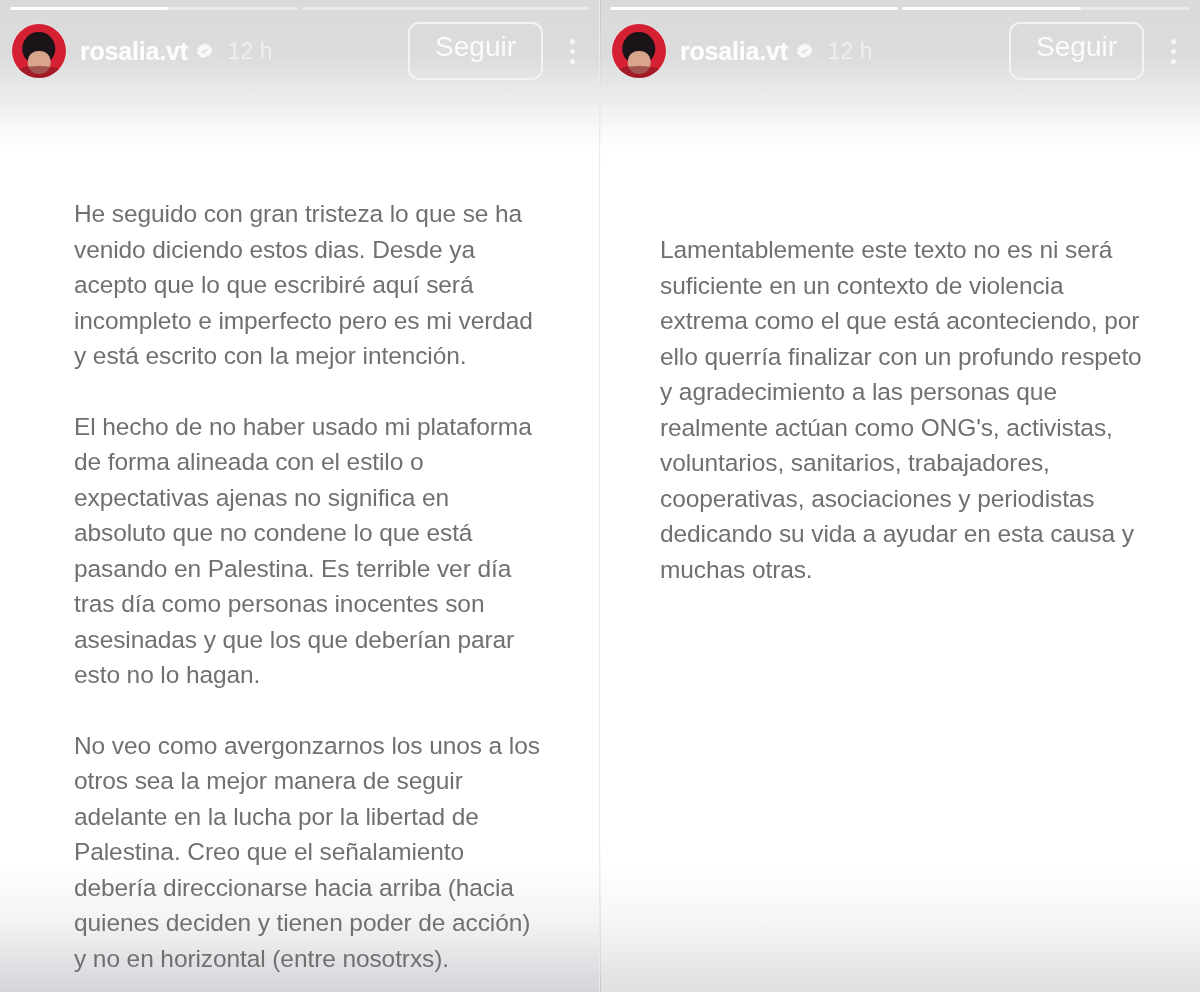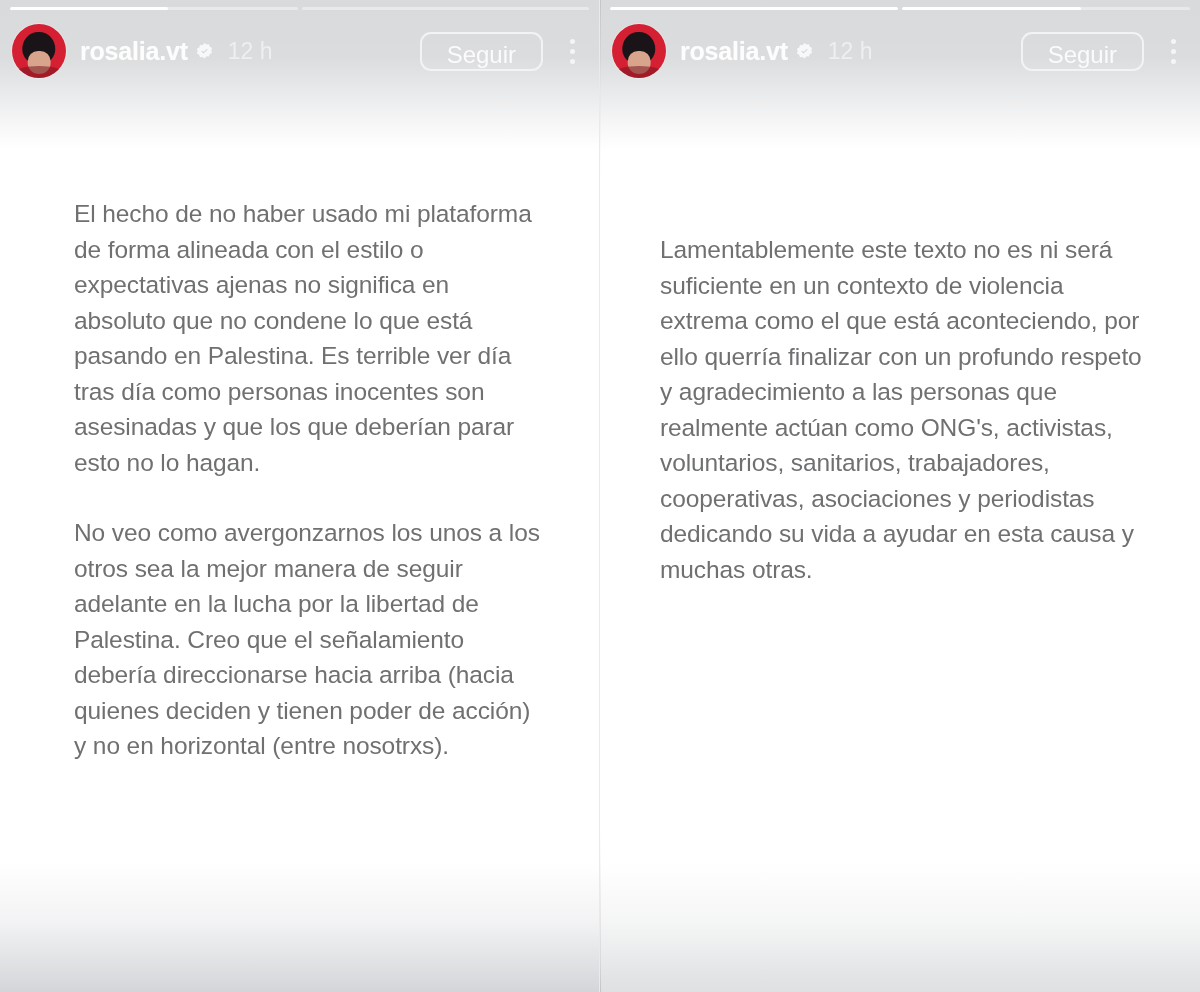--- a/index.html
+++ b/index.html
@@ -174,23 +174,23 @@
     white-space: nowrap;
   }
 
   .hdr-spacer { flex: 1 1 auto; }
 
   .follow-btn {
     border: 2px solid #f2f3f4;
     background: transparent;
     color: #fbfbfc;
     font-family: "Liberation Sans", sans-serif;
-    font-size: 24px;
+    font-size: 28px;
     font-weight: 400;
-    padding: 9px 25px 2px;
+    padding: 9px 25px 17px;
     border-radius: 11px;
     line-height: 1;
     white-space: nowrap;
     cursor: pointer;
   }
 
   .kebab {
     margin-left: 16px;
     width: 26px;
     height: 40px;
@@ -283,20 +283,21 @@
       <span class="hdr-spacer"></span>
       <button class="follow-btn">Seguir</button>
       <span class="kebab">
         <i></i>
           <i></i>
           <i></i>
       </span>
     </div>
 
     <div class="story-body">
+      <p>He seguido con gran tristeza lo que se ha venido diciendo estos dias. Desde ya acepto que lo que escribiré aquí será incompleto e imperfecto pero es mi verdad y está escrito con la mejor intención.</p>
       <p>El hecho de no haber usado mi plataforma de forma alineada con el estilo o expectativas ajenas no significa en absoluto que no condene lo que está pasando en Palestina. Es terrible ver día tras día como personas inocentes son asesinadas y que los que deberían parar esto no lo hagan.</p>
       <p>No veo como avergonzarnos los unos a los otros sea la mejor manera de seguir adelante en la lucha por la libertad de Palestina. Creo que el señalamiento debería direccionarse hacia arriba (hacia quienes deciden y tienen poder de acción) y no en horizontal (entre nosotrxs).</p>
     </div>
   </div>
 
   <div class="story-panel right">
     <div class="header-haze"></div>
     <div class="footer-haze"></div>
 
     <div class="progress-row">

